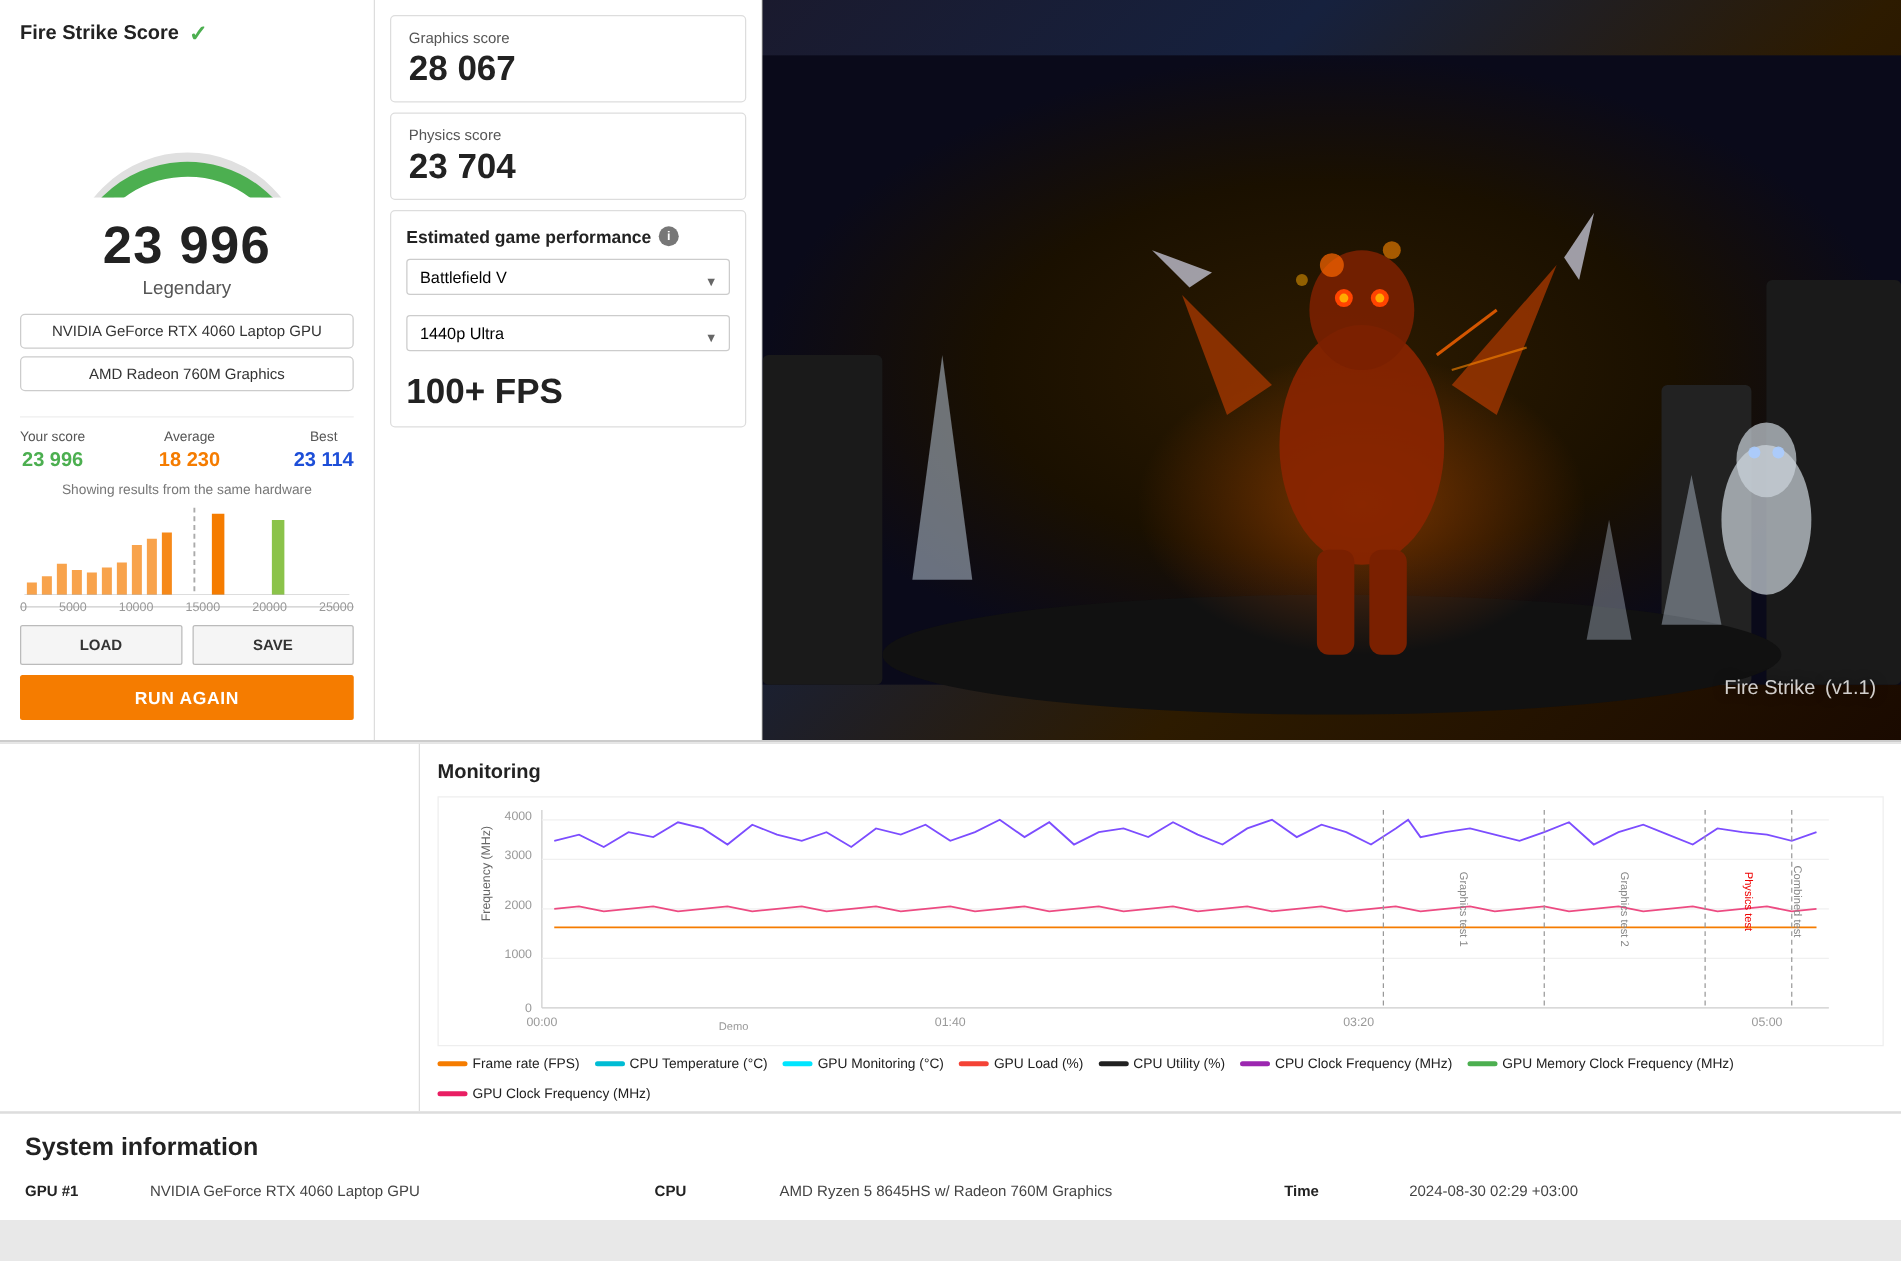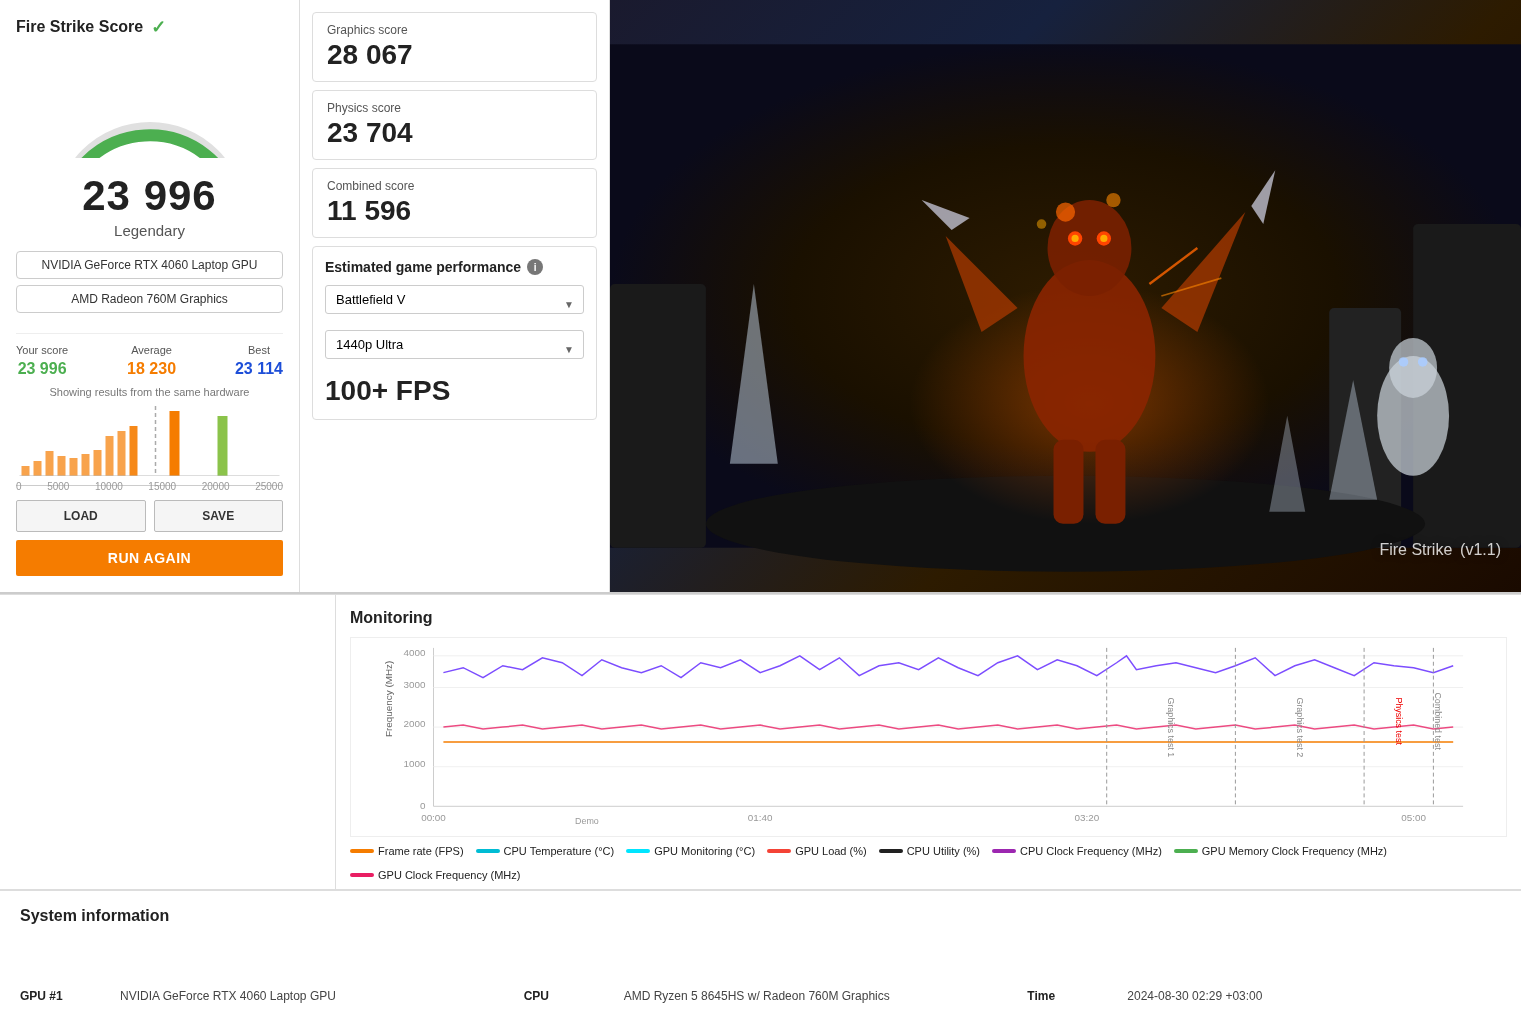--- a/index.html
+++ b/index.html
@@ -71,23 +71,23 @@
     .monitoring-title { font-size: 16px; font-weight: 700; margin-bottom: 10px; }
     .chart-area { width: 100%; height: 200px; border: 1px solid #eee; position: relative; overflow: hidden; background: #fff; }
     .chart-area svg { width: 100%; height: 100%; }
 
     .legend-row { display: flex; flex-wrap: wrap; gap: 12px; margin-top: 8px; font-size: 11px; align-items: center; }
     .legend-item { display: flex; align-items: center; gap: 4px; }
     .legend-dot { width: 24px; height: 4px; border-radius: 2px; }
 
     
     .sys-info-section { background: #fff; border-top: 2px solid #ddd; padding: 16px 20px; }
-    .sys-info-title { font-size: 16px; font-weight: 700; margin-bottom: 16px; }
+    .sys-info-title { font-size: 20px; font-weight: 700; margin-bottom: 16px; }
     .sys-info-grid { display: grid; grid-template-columns: repeat(3, 1fr); gap: 16px 30px; }
-    .sys-info-row { display: flex; flex-direction: column; gap: 12px; margin-top: 48px; }
+    .sys-info-row { display: flex; flex-direction: column; gap: 12px; }
     .sys-info-item { display: flex; gap: 10px; }
     .sys-info-key { font-size: 12px; font-weight: 700; color: #222; min-width: 90px; }
     .sys-info-val { font-size: 12px; color: #444; }
 
     
     .hist-svg { width: 100%; height: 70px; }
   </style>
 </head>
 <body>
 
@@ -181,24 +181,20 @@
     </div>
 
     <div class="mid-panel">
       <div class="score-card">
         <div class="score-card-label">Graphics score</div>
         <div class="score-card-value">28 067</div>
       </div>
       <div class="score-card">
         <div class="score-card-label">Physics score</div>
         <div class="score-card-value">23 704</div>
-      </div>
-      <div class="score-card">
-        <div class="score-card-label">Combined score</div>
-        <div class="score-card-value">11 596</div>
       </div>
 
       <div class="game-perf-section">
         <div class="game-perf-title">
           <span>Estimated game performance</span>
           <span class="info-icon">i</span>
         </div>
         <div class="dropdown-wrap">
           <select class="dropdown">
             <option>Battlefield V</option>

